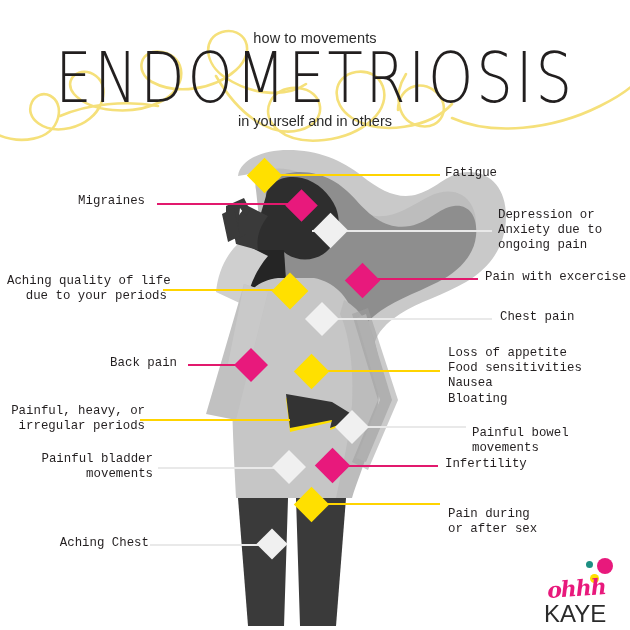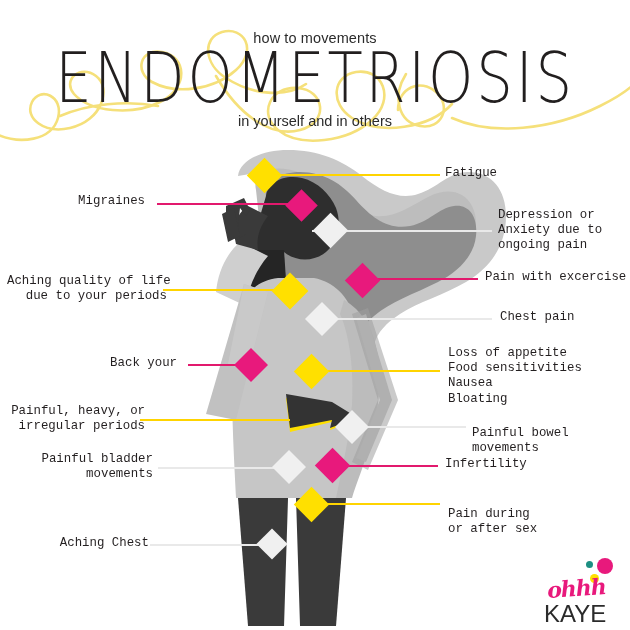--- a/index.html
+++ b/index.html
@@ -219,21 +219,21 @@
   <div class="diamond d-pink" style="left:290px;top:194px;width:23px;height:23px;"></div>
 
   <div class="callout left" style="left:0;top:274px;width:310px;">
     <div class="txt" style="right:143px;top:0;width:160px;">Aching quality of life
 due to your periods</div>
     <div class="leader yellow" style="left:163px;top:15px;width:124px;"></div>
   </div>
   <div class="diamond d-yellow" style="left:277px;top:278px;width:26px;height:26px;"></div>
 
   <div class="callout left" style="left:0;top:356px;width:310px;">
-    <div class="txt" style="right:133px;top:0;width:120px;">Back your</div>
+    <div class="txt" style="right:133px;top:0;width:120px;">Back pain</div>
     <div class="leader pink" style="left:188px;top:8px;width:56px;"></div>
   </div>
   <div class="diamond d-pink" style="left:239px;top:353px;width:24px;height:24px;"></div>
 
   <div class="callout left" style="left:0;top:404px;width:310px;">
     <div class="txt" style="right:165px;top:0;width:140px;">Painful, heavy, or
 irregular periods</div>
     <div class="leader yellow" style="left:140px;top:15px;width:150px;"></div>
   </div>
 

